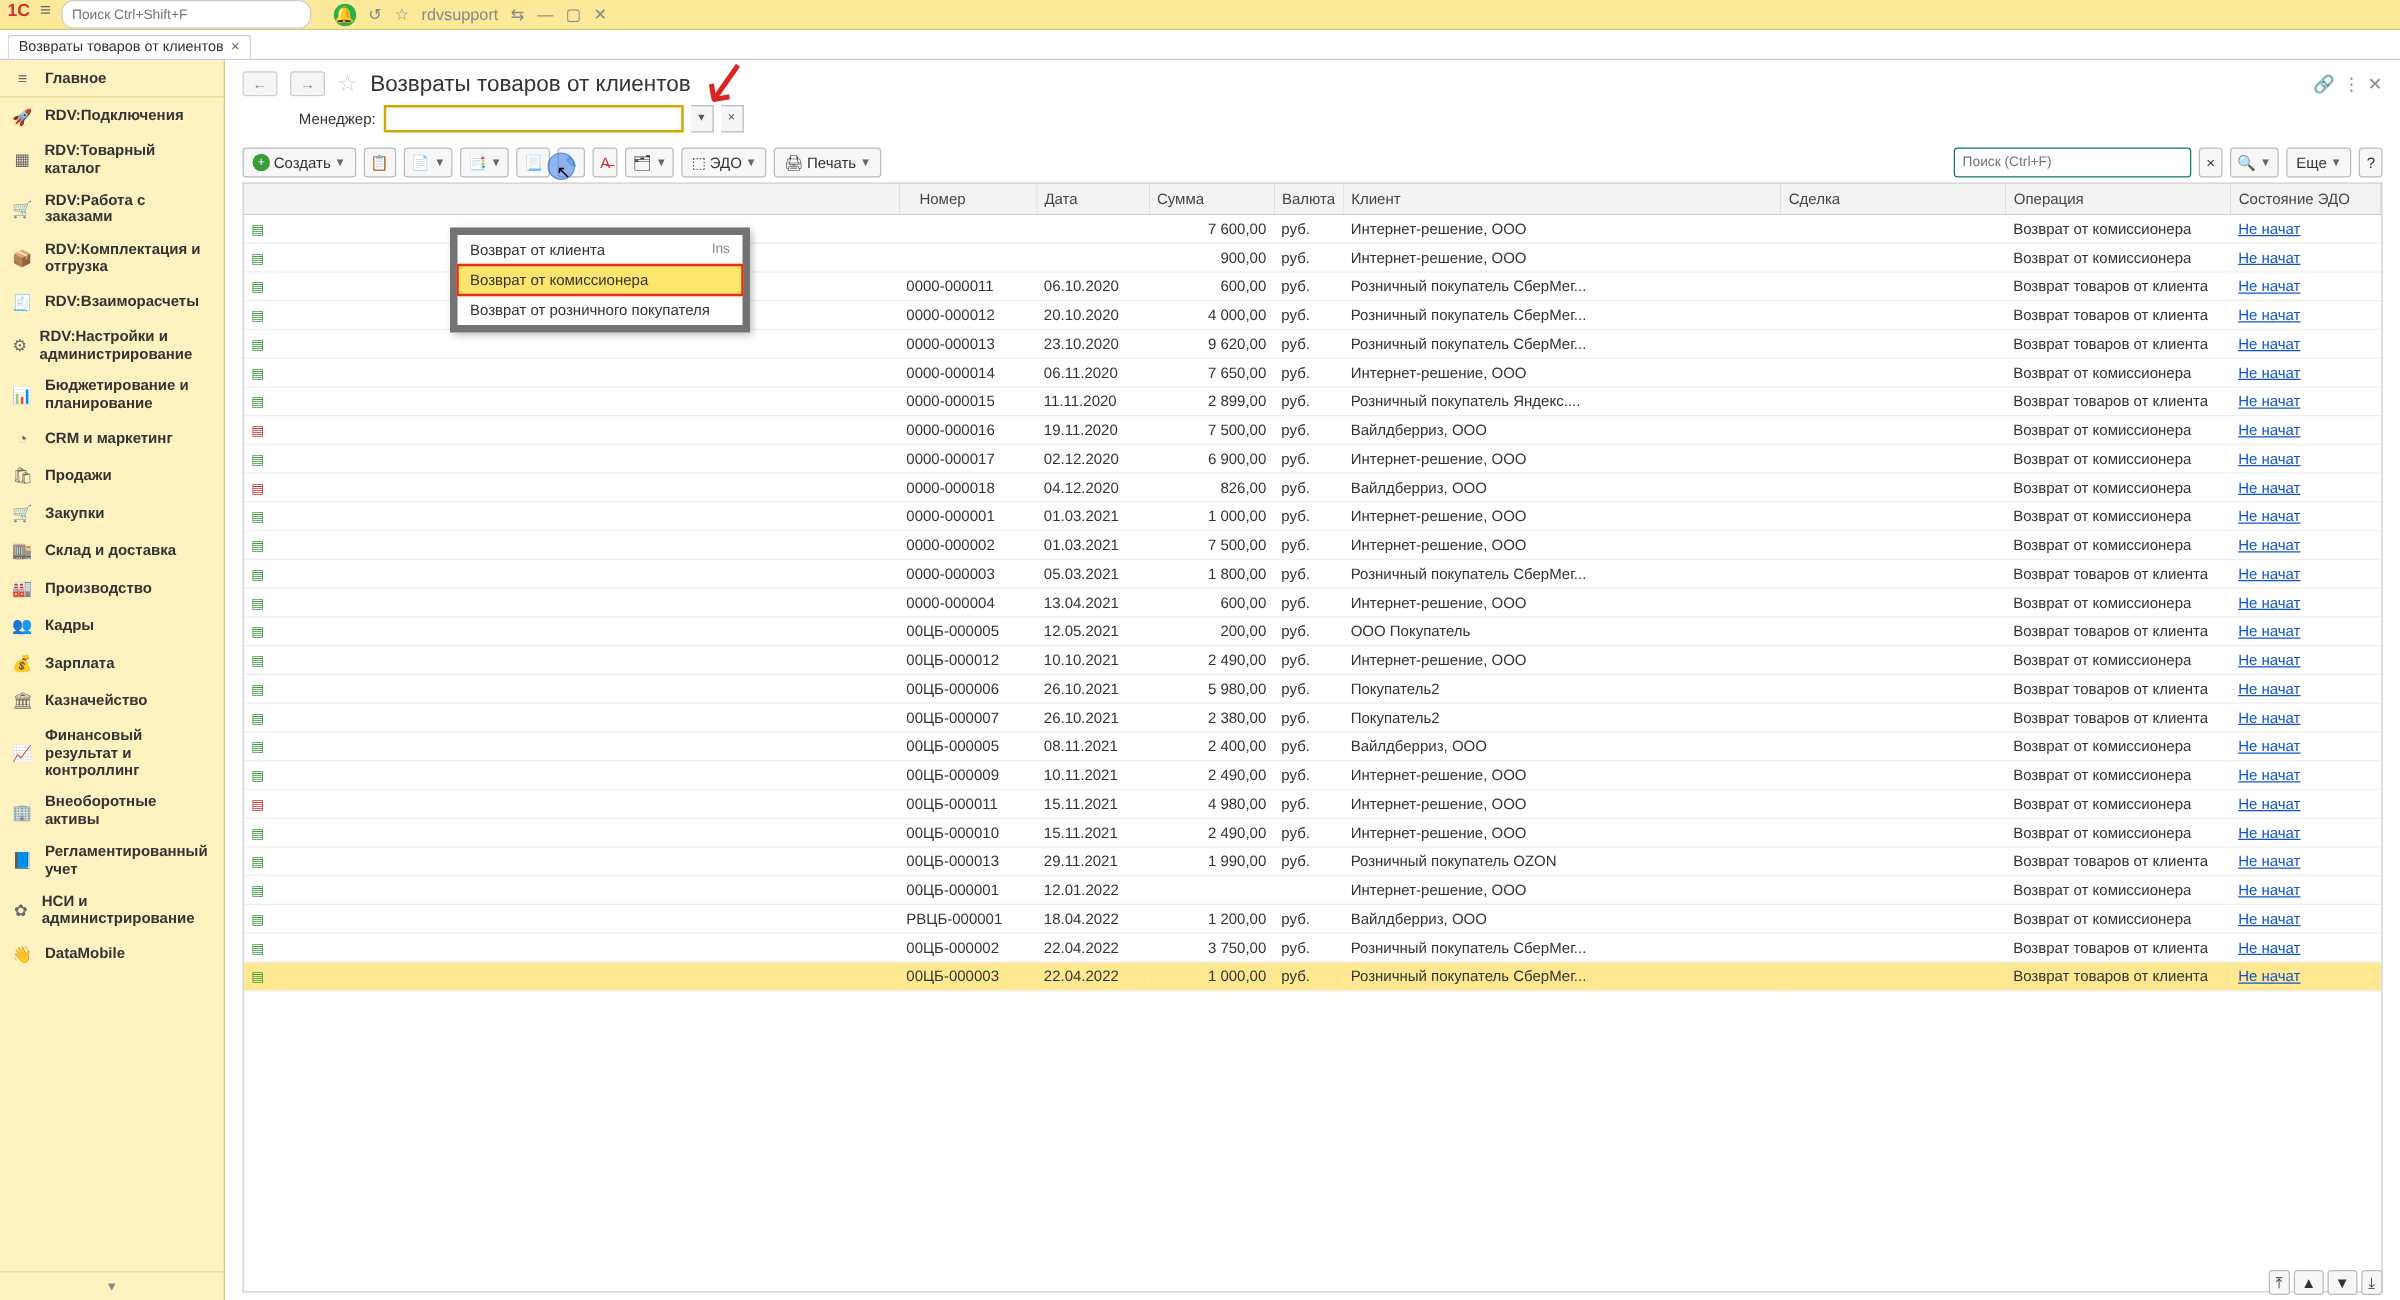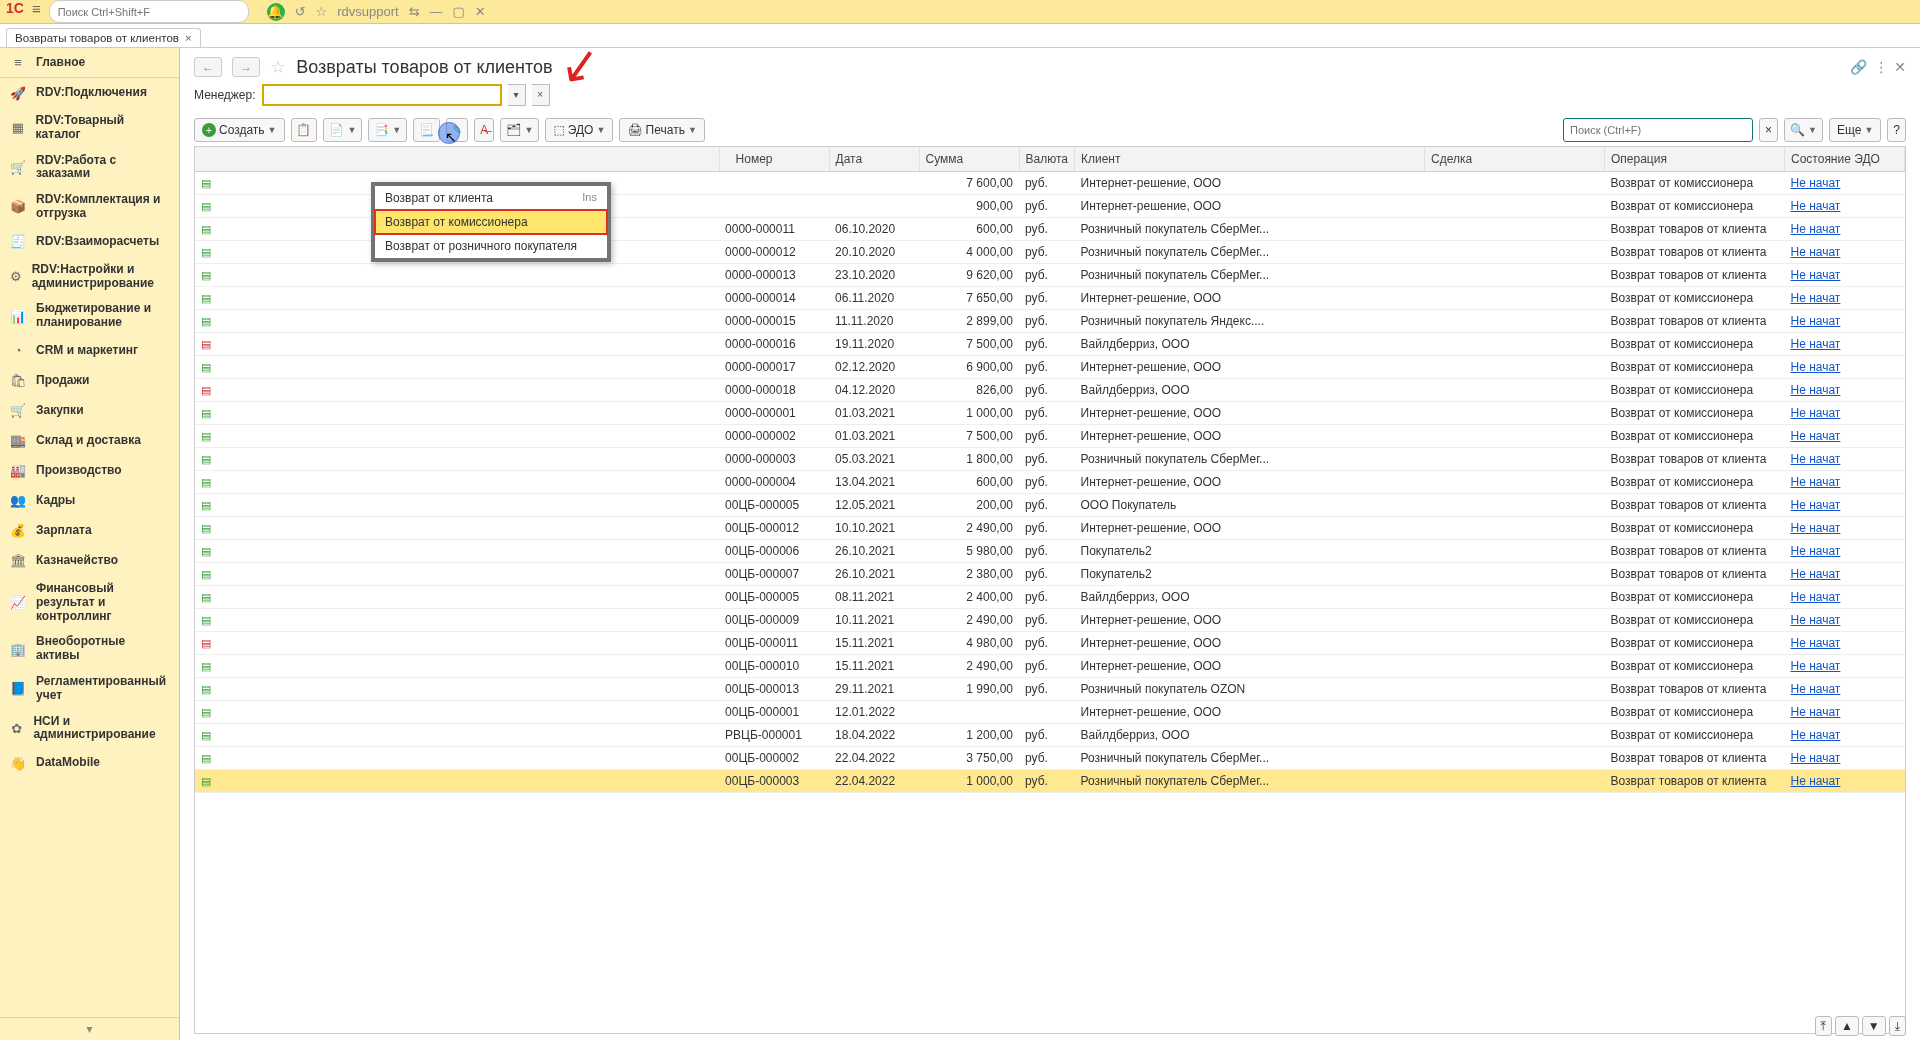--- a/index.html
+++ b/index.html
@@ -27,40 +27,40 @@
 .sidebar-collapse { margin-top:auto; padding:4px 10px; text-align:center; color:#888; border-top:1px solid #e5d890;}
 
 .content { flex:1; display:flex; flex-direction:column; background:#fff; position:relative; }
 .page-hdr { padding:8px 14px 4px; display:flex; align-items:center; gap:10px; }
 .navarrow { border:1px solid #ccc; border-radius:3px; padding:2px 7px; color:#888; background:#f5f5f5; cursor:pointer; }
 .star { color:#ccc; font-size:18px; }
 .page-title { font-size:18px; color:#333; }
 .page-hdr-right { margin-left:auto; display:flex; gap:6px; }
 .page-hdr-right span { color:#888; font-size:14px; cursor:pointer; }
 
-.filter-row { display:flex; align-items:center; gap:6px; padding:2px 14px 8px; }
+.filter-row { display:flex; align-items:center; gap:6px; padding:2px 14px 8px;margin-left:45px; }
 .filter-row label { font-size:12px; }
 .filter-input { border:2px solid #d1a800; height:22px; width:240px; background:#fff; }
 .filter-btn { border:1px solid #bbb; border-left:none; height:22px; width:18px; background:#f5f5f5; color:#555; font-size:10px; cursor:pointer; text-align:center; line-height:20px;}
 
 .toolbar { display:flex; align-items:center; gap:6px; padding:4px 14px; position:relative; }
 .btn { border:1px solid #bbb; border-radius:3px; background:#f7f7f7; padding:3px 7px; font-size:12px; display:inline-flex; align-items:center; gap:3px; cursor:pointer; height:24px; }
 .btn .caret { font-size:9px; color:#666; }
 .btn.create { display:inline-flex; }
 .btn.create .plus { background:#3a9d3a; color:#fff; border-radius:50%; width:14px; height:14px; font-size:10px; display:inline-flex; align-items:center; justify-content:center; }
 .btn.ico-only { padding:3px 5px; }
 .toolbar .spacer { flex:1; }
 .toolbar .search { border:1px solid #0f766e; border-radius:3px; padding:2px 6px; width:190px; font-size:11px; color:#888; height:24px; }
 
 .cursor-overlay { position:absolute; left:258px; top:8px; z-index:50; }
 .cursor-dot { width:22px; height:22px; border-radius:50%; background:rgba(60,120,230,0.55); border:1px solid rgba(30,80,200,0.4); position:relative; }
 .cursor-ptr { position:absolute; left:6px; top:6px; font-size:14px; color:#000; }
 .arrow-annot { position:absolute; left:380px; top:-12px; z-index:49; font-size:48px; color:#d22; transform:rotate(-10deg); pointer-events:none; }
 
-.dropdown-menu { position:absolute; left:191px; top:134px; width:240px; background:#fff; border:4px solid #737373; box-shadow:2px 2px 6px rgba(0,0,0,0.25); z-index:40; }
+.dropdown-menu { position:absolute; left:180px; top:134px; width:240px; background:#fff; border:6px solid #737373; box-shadow:2px 2px 6px rgba(0,0,0,0.25); z-index:40; }
 .dd-item { padding:5px 10px; font-size:12px; display:flex; justify-content:space-between; cursor:pointer; }
 .dd-item .shortcut { color:#888; font-size:11px; }
 .dd-item.highlight { background:#ffe56b; border:2px solid #e03020; margin:-1px; padding:4px 9px; }
 
 .table-wrap { flex:1; overflow:auto; margin:0 14px 6px; border:1px solid #ccc; }
 table { width:100%; border-collapse:collapse; font-size:12px; }
 thead th { background:#f3f3f3; border-bottom:1px solid #ccc; border-right:1px solid #e0e0e0; padding:5px 6px; text-align:left; font-weight:normal; color:#444; position:sticky; top:0; }
 tbody td { border-bottom:1px solid #eee; padding:4px 6px; }
 tbody tr.selected { background:#ffe890; }
 .col-sum { text-align:right; }

